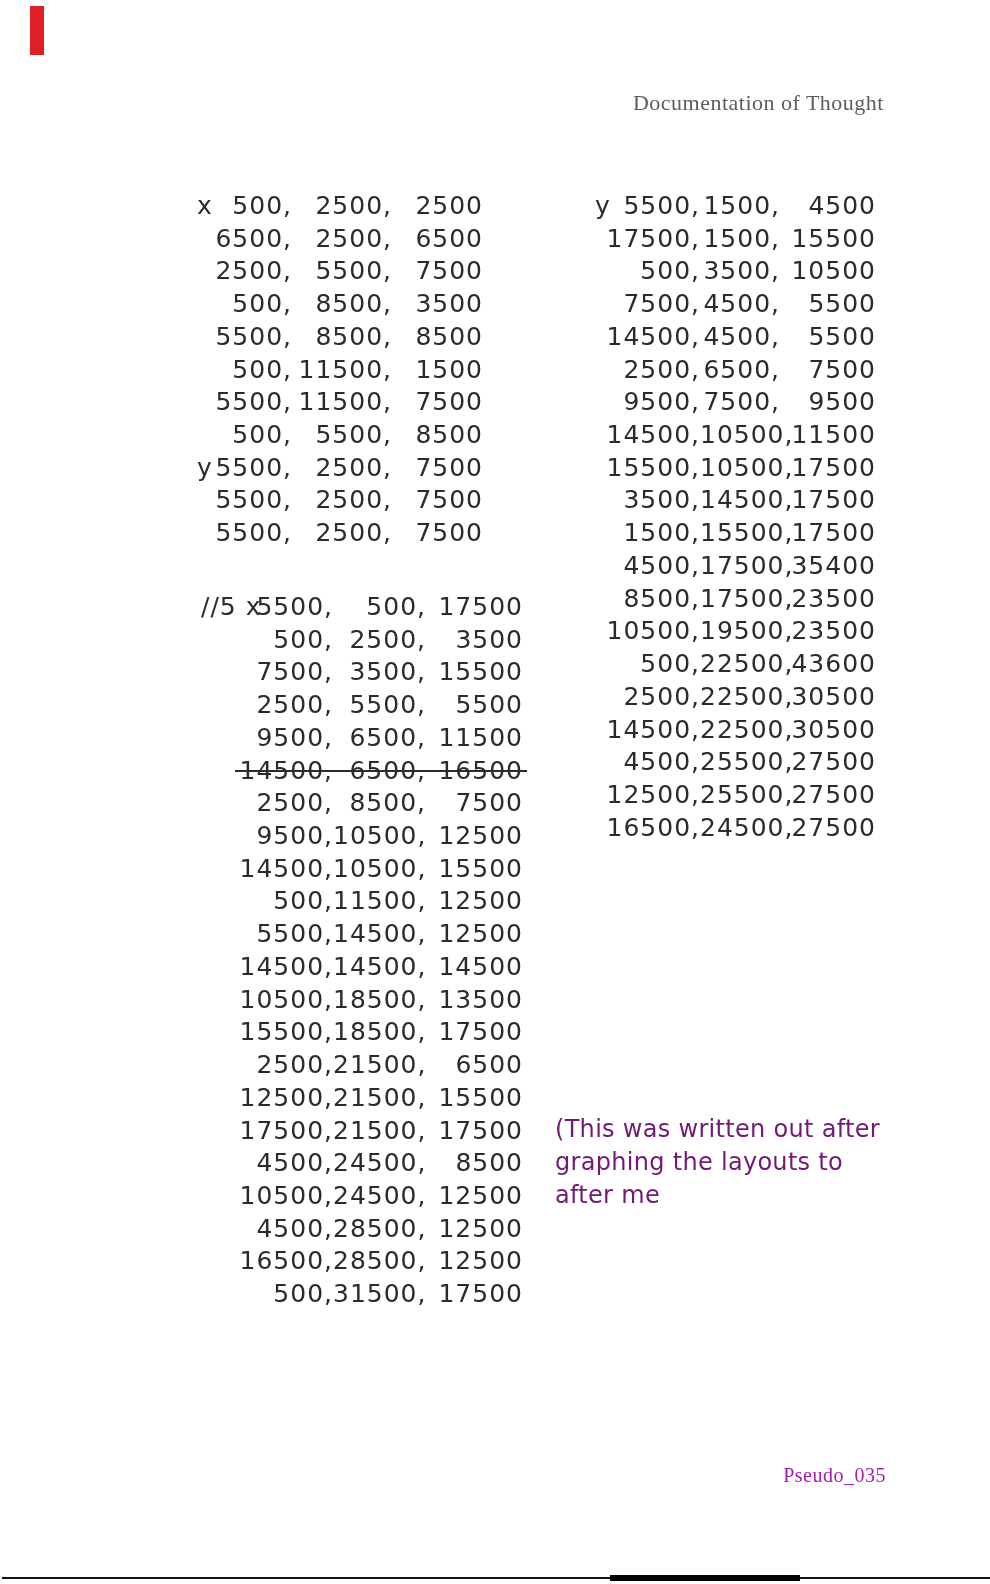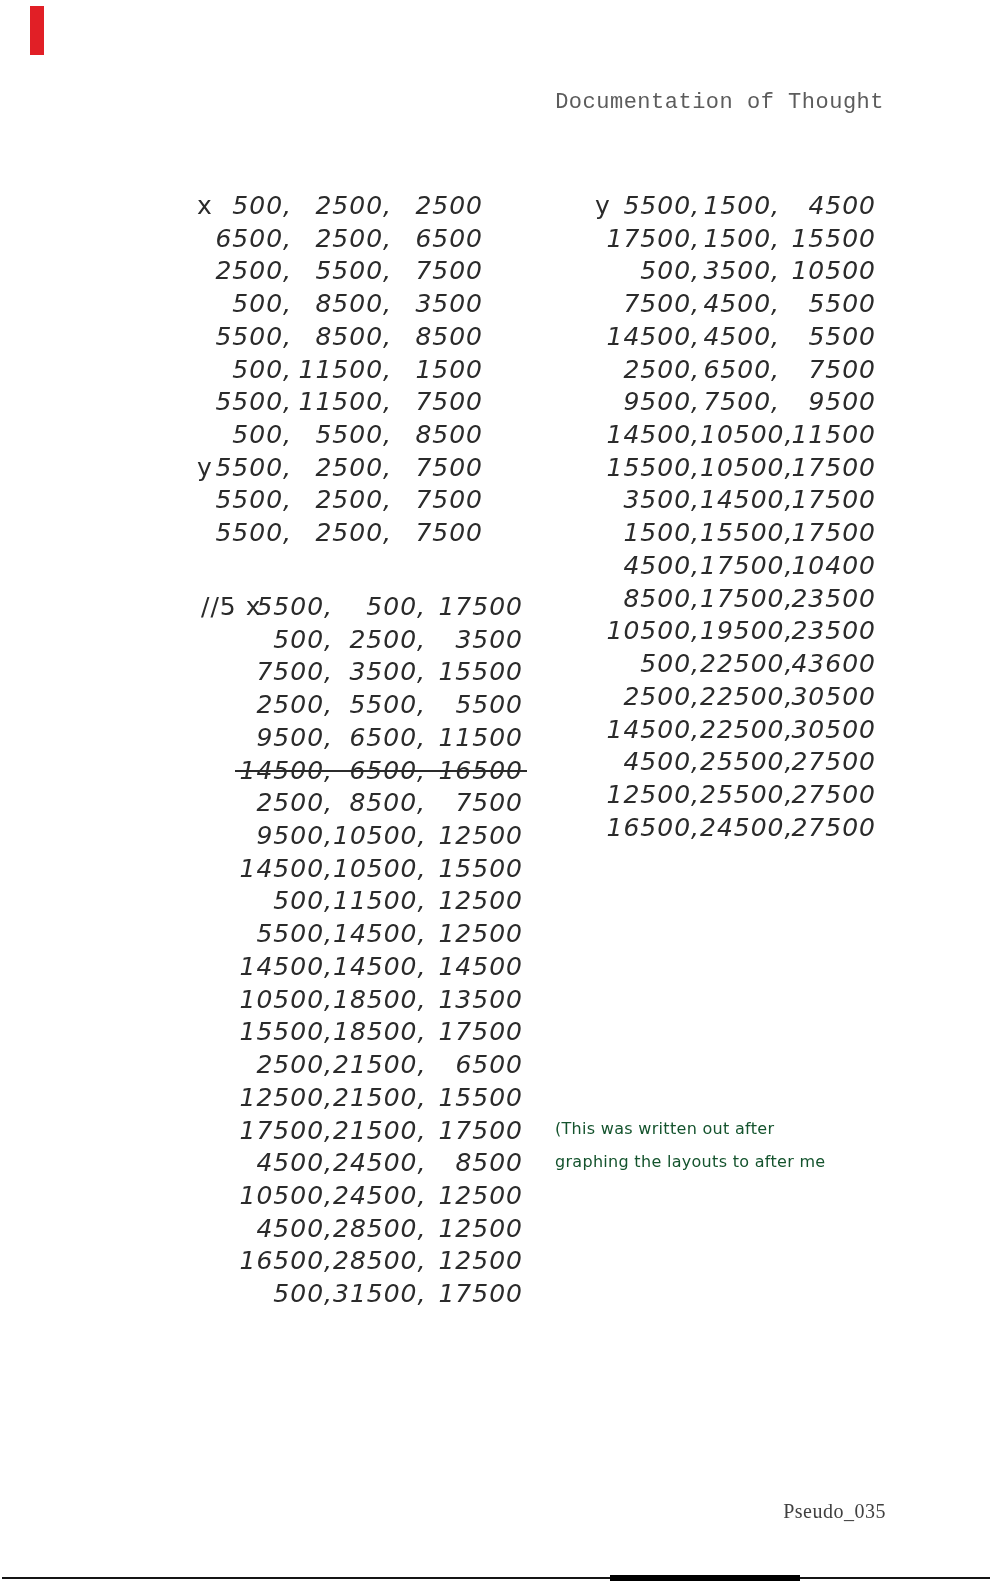--- a/index.html
+++ b/index.html
@@ -9,51 +9,51 @@
     background:#ffffff;
     overflow:hidden;
     font-family:"DejaVu Sans","Liberation Sans",sans-serif;
     color:#262626;
   }
   
   .red-tab{position:absolute;left:30px;top:6px;width:14px;height:49px;}
   
   .header{
     position:absolute;top:90px;right:106px;
-    font-family:Liberation Mono, monospace;
+    font-family:Liberation Serif, serif;
     font-size:22px;color:#5c5c5c;letter-spacing:.5px;
   }
   .footer{
     position:absolute;top:1464px;right:104px;
     font-family:"Liberation Serif","DejaVu Serif",serif;
-    font-size:20px;color:#404040;letter-spacing:.5px;margin-top:36px;
+    font-size:20px;color:#a21caf;letter-spacing:.5px;
   }
   
   .nblock{position:absolute;font-size:25px;letter-spacing:1px;color:#2b2b2b;}
-  .nrow{position:relative;display:flex;height:32.72px;line-height:32.72px;white-space:nowrap;font-style:italic;}
+  .nrow{position:relative;display:flex;height:32.72px;line-height:32.72px;white-space:nowrap;}
   .nrow span{display:inline-block;text-align:right;}
   .blk-label{position:absolute;line-height:32.72px;}
   .b1{left:157px;top:190px;}
   .b1 .c1{width:135px}.b1 .c2{width:100px}.b1 .c3{width:91px}
   .b1 .lab-x{left:40px;top:0;}
   .b1 .lab-y{left:40px;top:261.8px;}
   .b2{left:201px;top:591px;}
   .b2 .c1{width:132px}.b2 .c2{width:93px}.b2 .c3{width:97px}
   .b2 .lab{left:0;top:0;}
   .b3{left:590px;top:190px;}
   .b3 .c1{width:110px}.b3 .c2{width:80px}.b3 .c3{width:96px}
   .b3 .lab{left:5px;top:0;}
   .nrow.struck::after{
     content:"";position:absolute;left:34px;right:-4px;top:15px;height:2.4px;
     background:#2b2b2b;
   }
   
   .note{
     position:absolute;left:555px;top:1113px;width:350px;
-    font-size:16px;line-height:32.9px;color:#14532d;letter-spacing:.3px;
+    font-size:24px;line-height:32.9px;color:#701a75;letter-spacing:.3px;
   }
   
   .bottom-line{position:absolute;left:2px;right:0;top:1577px;height:2px;background:#141414;}
   .bottom-thick{position:absolute;left:610px;width:190px;top:1574.5px;height:6px;background:#000;}
 </style>
 </head>
 <body>
 
 <div class="page">
 
@@ -293,21 +293,21 @@
           <span class="c3">17500</span>
         </div>
         <div class="nrow">
           <span class="c1">1500,</span>
           <span class="c2">15500,</span>
           <span class="c3">17500</span>
         </div>
         <div class="nrow">
           <span class="c1">4500,</span>
           <span class="c2">17500,</span>
-          <span class="c3">10400</span>
+          <span class="c3">35400</span>
         </div>
         <div class="nrow">
           <span class="c1">8500,</span>
           <span class="c2">17500,</span>
           <span class="c3">23500</span>
         </div>
         <div class="nrow">
           <span class="c1">10500,</span>
           <span class="c2">19500,</span>
           <span class="c3">23500</span>

